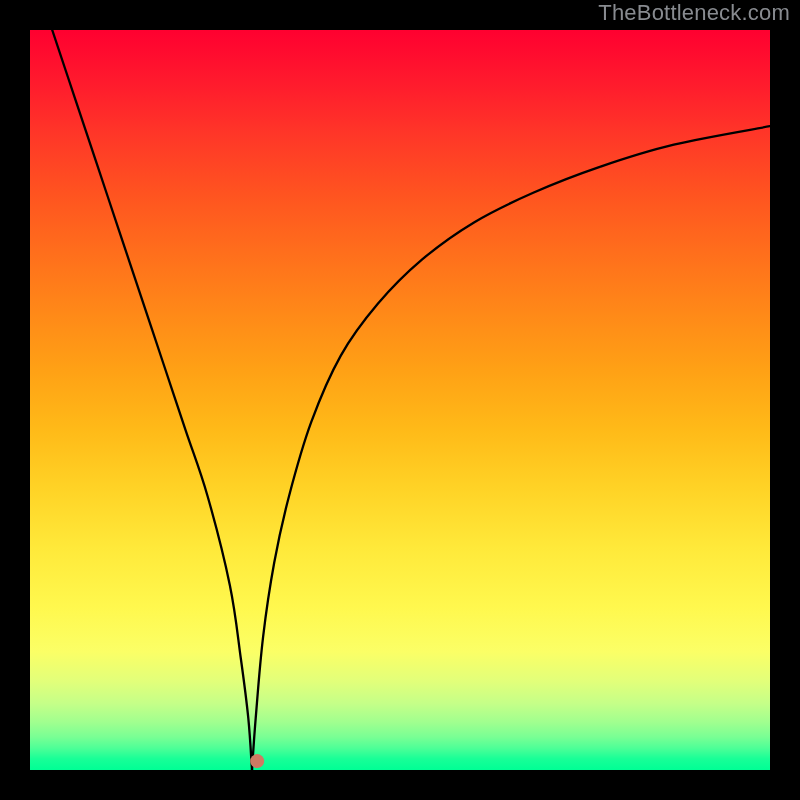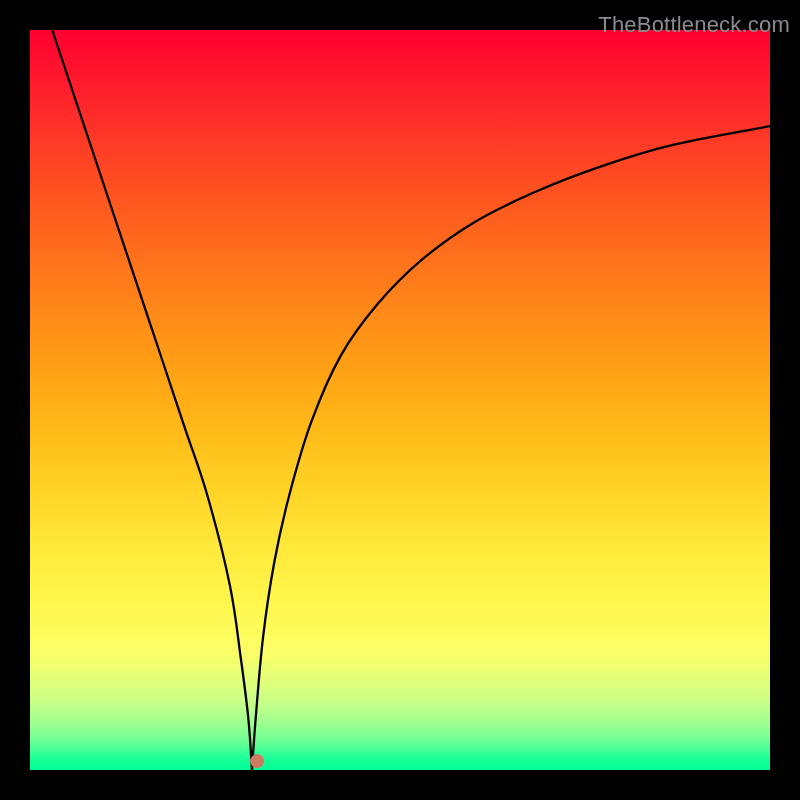--- a/index.html
+++ b/index.html
@@ -49,21 +49,21 @@
   .curve-svg {
     position: absolute;
     left: 0;
     top: 0;
     width: 740px;
     height: 740px;
     display: block;
   }
   .watermark {
     position: absolute;
-    top: 12px;
+    top: 0;
     right: 10px;
     color: #888b90;
     font-size: 22px;
     font-weight: 500;
     letter-spacing: 0.2px;
     user-select: none;
   }
 </style>
 </head>
 <body>

